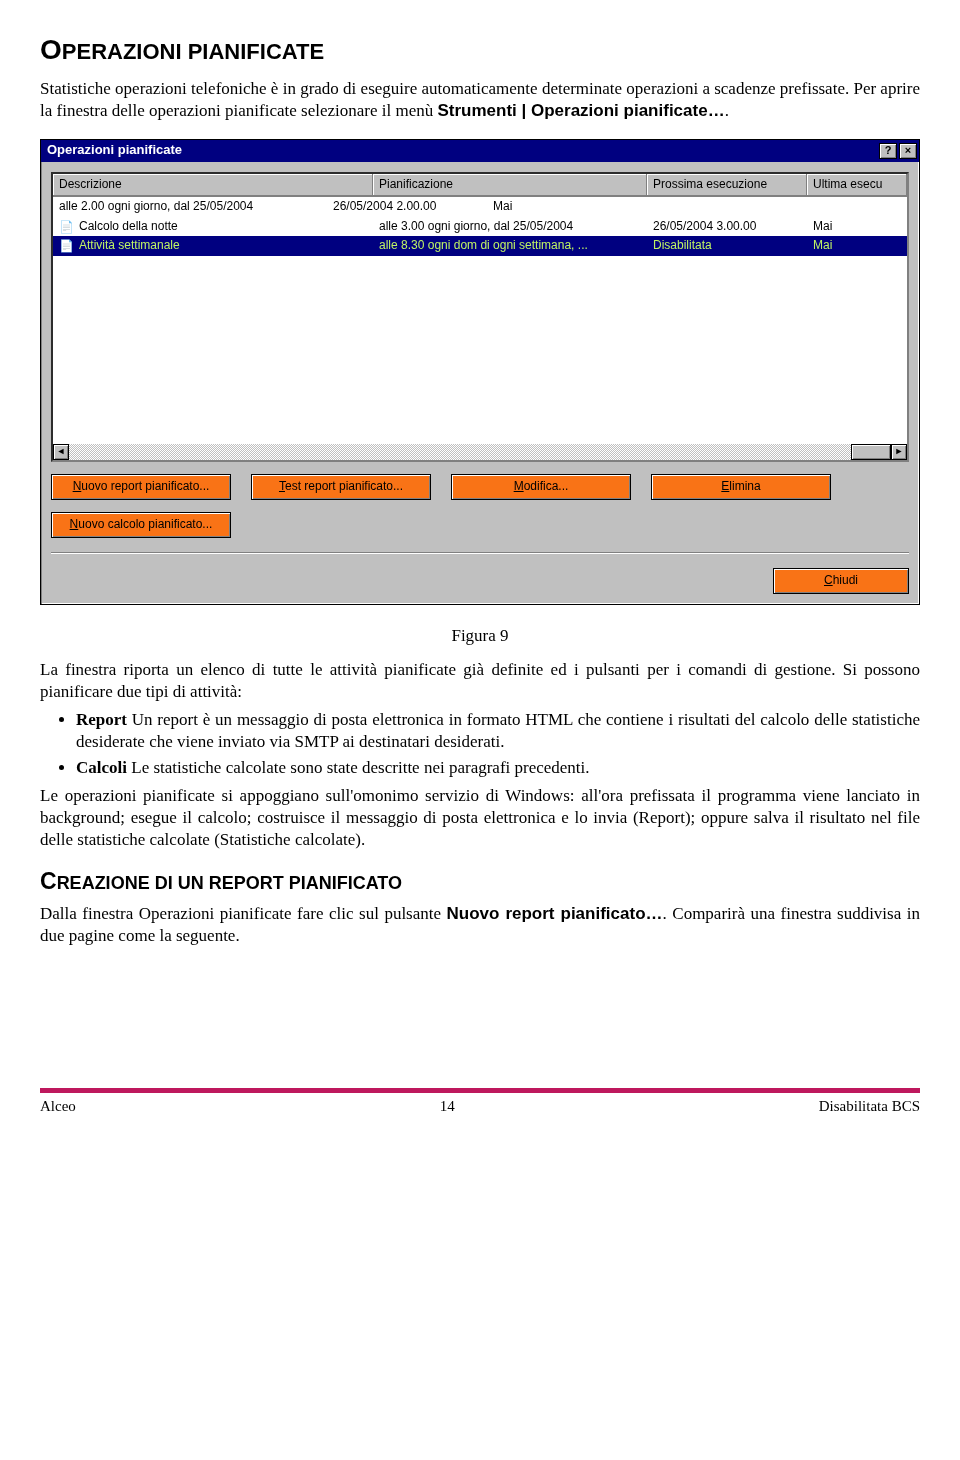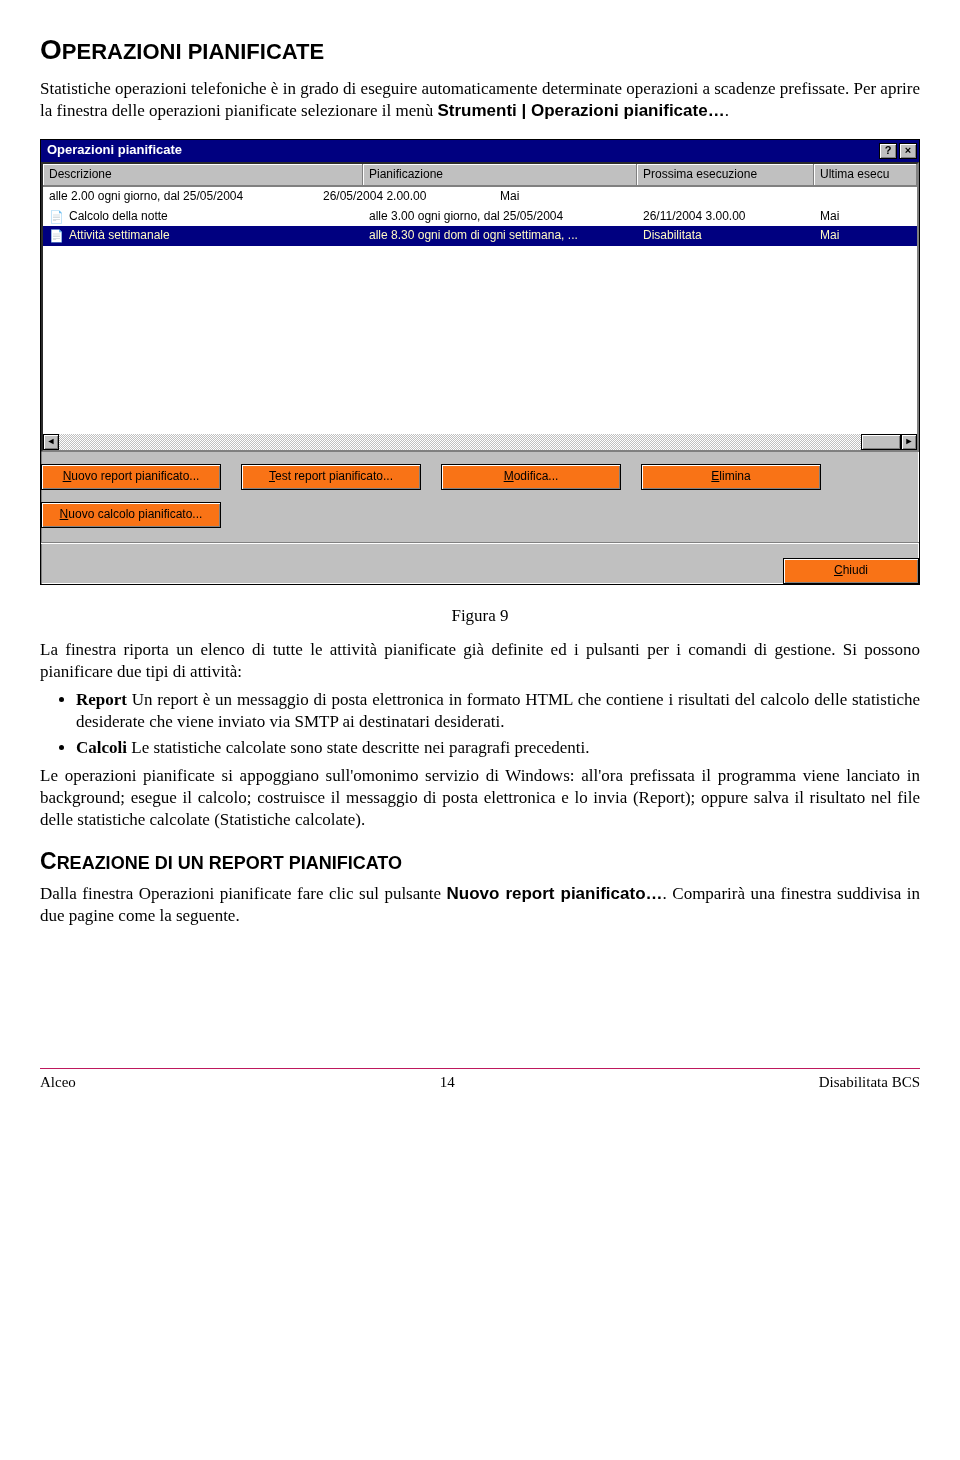--- a/index.html
+++ b/index.html
@@ -9,30 +9,30 @@
 .para { text-align: justify; margin-bottom: 4px; }
 .bold { font-weight: bold; }
 .mono-label { font-family: Arial, sans-serif; font-weight: bold; }
 
 
 .dialog { margin-top: 16px; border: 1px solid #000; background: #c0c0c0; box-shadow: 1px 1px 0 #808080 inset, -1px -1px 0 #fff inset; width: 880px; }
 .titlebar { background: #000080; color: #fff; display: flex; align-items: center; height: 22px; padding: 0 2px; }
 .titlebar-text { font-family: Tahoma, Arial, sans-serif; font-weight: bold; font-size: 13px; flex: 1; padding-left: 4px; }
 .titlebar-btn { width: 18px; height: 16px; background: #c0c0c0; border: 1px solid #000; margin-left: 2px; display: flex; align-items: center; justify-content: center; font-family: Arial; font-size: 11px; font-weight: bold; color: #000; box-shadow: 1px 1px 0 #fff inset, -1px -1px 0 #808080 inset; }
 
-.dialog-body { }
+.dialog-body { padding: 10px; }
 .list-frame { border: 2px inset #808080; background: #fff; height: 290px; overflow: hidden; position: relative; }
 .list-header { display: flex; background: #c0c0c0; border-bottom: 1px solid #808080; }
 .list-header-cell { font-family: "MS Sans Serif", Tahoma, Arial, sans-serif; font-size: 12px; padding: 3px 6px; border-right: 1px solid #808080; border-bottom: 1px solid #808080; box-shadow: 1px 1px 0 #fff inset; background: #c0c0c0; }
 .col-desc { width: 320px; }
 .col-plan { width: 274px; }
-.col-next { width: 177px; }
+.col-next { width: 160px; }
 .col-last { flex: 1; }
 .list-row { display: flex; font-family: "MS Sans Serif", Tahoma, Arial, sans-serif; font-size: 12px; padding: 1px 0; }
-.list-row.selected { background: #000080; color: #fef9c3; }
+.list-row.selected { background: #000080; color: #bef264; }
 .row-cell { padding: 1px 6px; overflow: hidden; white-space: nowrap; }
 .row-icon { width: 18px; height: 14px; display: inline-block; vertical-align: middle; margin-right: 2px; }
 
 .hscroll { position: absolute; bottom: 0; left: 0; right: 0; height: 16px; background: #c0c0c0; display: flex; }
 .hscroll-btn { width: 16px; height: 16px; border: 1px solid #000; background: #c0c0c0; box-shadow: 1px 1px 0 #fff inset, -1px -1px 0 #808080 inset; display: flex; align-items: center; justify-content: center; font-size: 9px; }
 .hscroll-track { flex: 1; background: repeating-conic-gradient(#c0c0c0 0% 25%, #fff 0% 50%) 50% / 2px 2px; position: relative; }
 .hscroll-thumb { position: absolute; right: 0; top: 0; width: 40px; height: 16px; background: #c0c0c0; border: 1px solid #000; box-shadow: 1px 1px 0 #fff inset, -1px -1px 0 #808080 inset; }
 
 .btn-row { display: flex; gap: 20px; margin-top: 12px; }
 .btn-row.right { justify-content: flex-end; }
@@ -41,21 +41,21 @@
 .hr-raised { border-top: 1px solid #808080; border-bottom: 1px solid #fff; margin: 14px 0; }
 
 .figcap { text-align: center; margin: 20px 0 12px 0; font-family: "Times New Roman", serif; }
 
 ul.doc-list { margin: 6px 0 6px 36px; }
 ul.doc-list li { margin-bottom: 4px; text-align: justify; }
 
 .sec-head { font-family: Arial, sans-serif; font-weight: bold; font-size: 18px; margin-top: 16px; margin-bottom: 6px; }
 .sec-head .cap { font-size: 23px; }
 
-.footer { margin-top: 140px; border-top: 1px solid #be185d; padding-top: 4px; display: flex; justify-content: space-between; font-size: 15px; }
+.footer { margin-top: 140px; border-top: 5px solid #be185d; padding-top: 4px; display: flex; justify-content: space-between; font-size: 15px; }
 </style>
 </head>
 <body>
 
 <div class="page-title">
   <span class="cap">O</span><span>PERAZIONI PIANIFICATE</span>
 </div>
 
 <p class="para">
   <span>Statistiche operazioni telefoniche è in grado di eseguire automaticamente determinate operazioni a scadenze prefissate. Per aprire la finestra delle operazioni pianificate selezionare il menù </span><span class="mono-label">Strumenti | Operazioni pianificate…</span><span>.</span>
@@ -77,21 +77,21 @@
       </div>
       <div id="rows-container">
           <div class="list-row">
             <div class="row-cell col-plan">alle 2.00 ogni giorno, dal 25/05/2004</div>
             <div class="row-cell col-next">26/05/2004 2.00.00</div>
             <div class="row-cell col-last">Mai</div>
           </div>
           <div class="list-row">
             <div class="row-cell col-desc"><span class="row-icon">📄</span>Calcolo della notte</div>
             <div class="row-cell col-plan">alle 3.00 ogni giorno, dal 25/05/2004</div>
-            <div class="row-cell col-next">26/11/2004 3.00.00</div>
+            <div class="row-cell col-next">26/05/2004 3.00.00</div>
             <div class="row-cell col-last">Mai</div>
           </div>
           <div class="list-row selected">
             <div class="row-cell col-desc"><span class="row-icon">📄</span>Attività settimanale</div>
             <div class="row-cell col-plan">alle 8.30 ogni dom di ogni settimana, ...</div>
             <div class="row-cell col-next">Disabilitata</div>
             <div class="row-cell col-last">Mai</div>
           </div>
         </div>
       <div class="hscroll">

